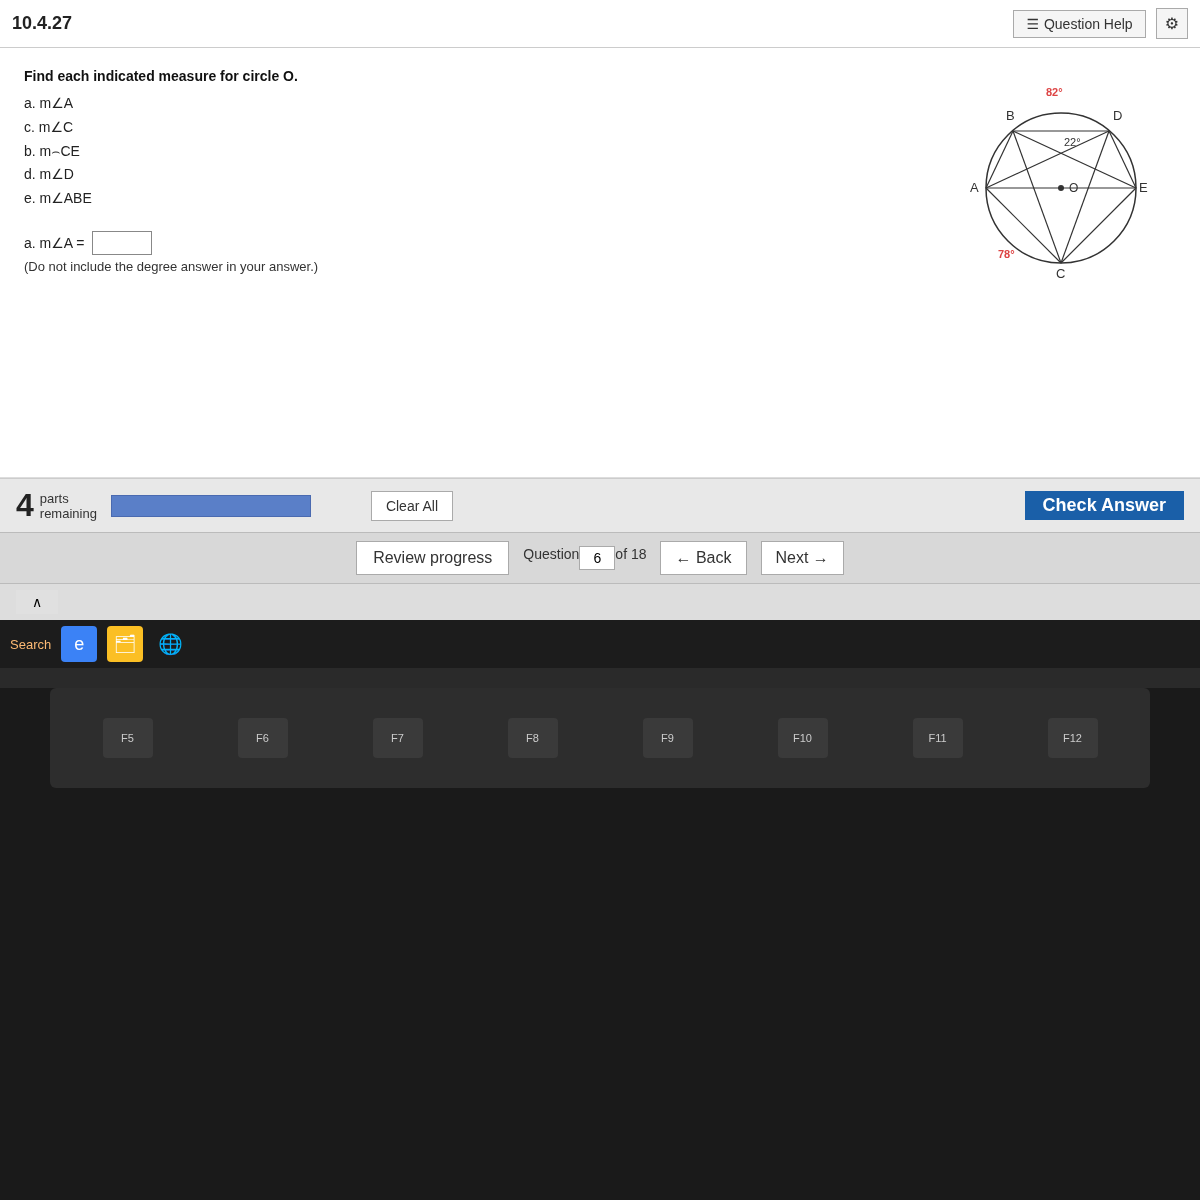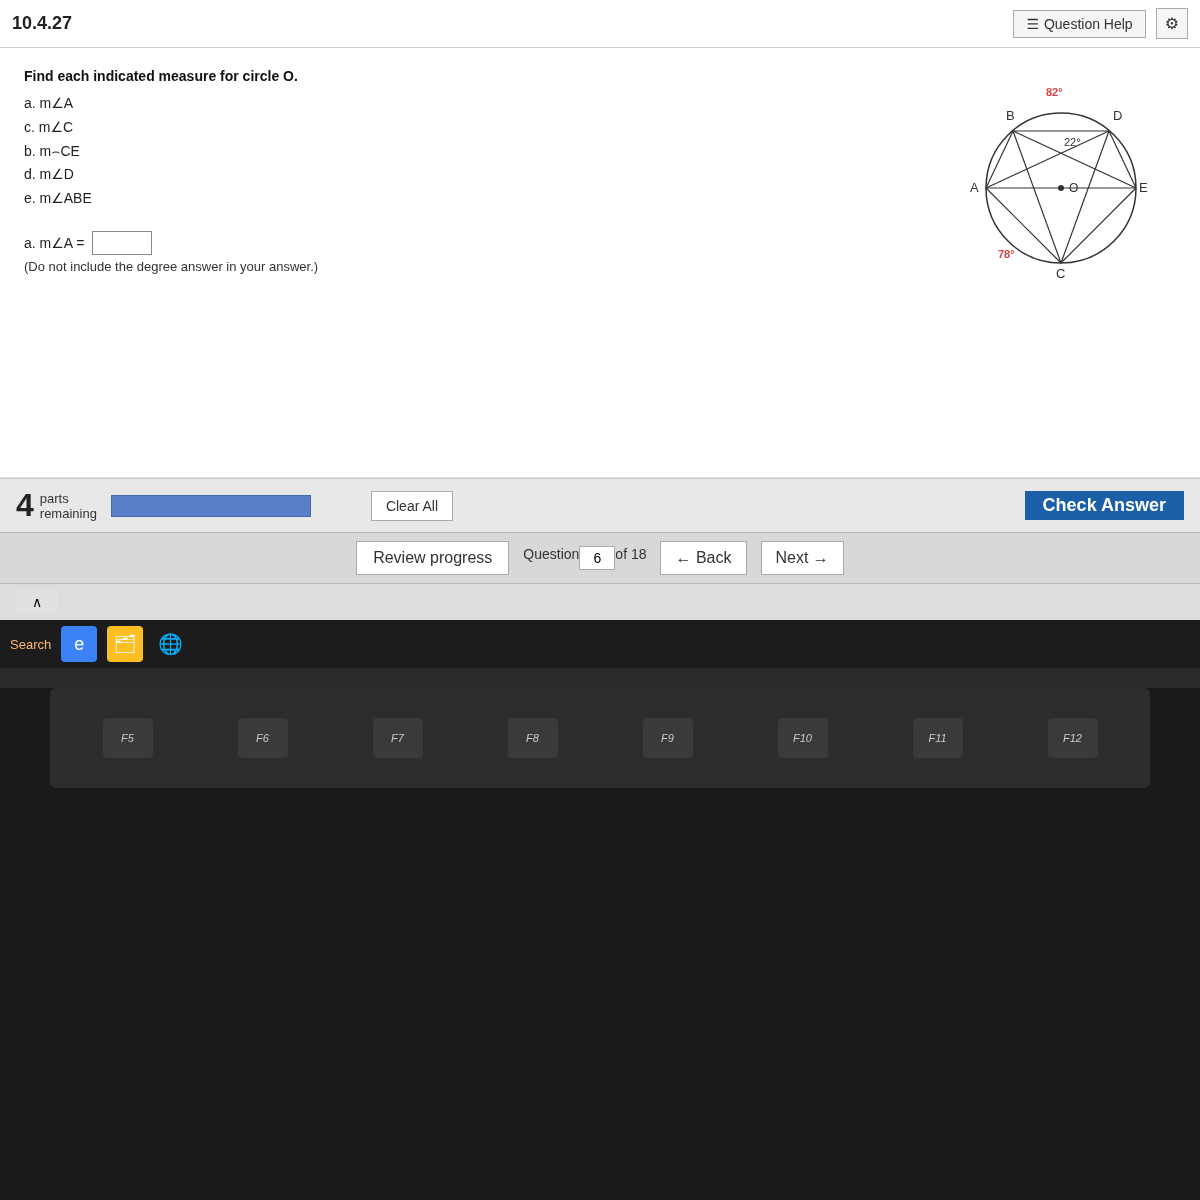--- a/index.html
+++ b/index.html
@@ -354,21 +354,21 @@
 </div>
 
 <div style="background:#1c1c1c; height:48px; display:flex; align-items:center; padding:0 10px; gap:10px; width:1200px;">
   <span style="color:#fdba74; font-size:13px;">Search</span>
   <div style="background:#3b82f6; width:36px;height:36px;border-radius:4px;display:flex;align-items:center;justify-content:center;color:white;font-size:18px;cursor:pointer;">e</div>
   <div style="background:#fbbf24; width:36px;height:36px;border-radius:4px;display:flex;align-items:center;justify-content:center;color:white;font-size:18px;cursor:pointer;">🗂</div>
   <div style="width:36px;height:36px;border-radius:50%;display:flex;align-items:center;justify-content:center;font-size:20px;cursor:pointer;">🌐</div>
 </div>
 
 <div style="background:#1a1a1a; height:530px; position:relative; width:1200px;">
-  <div style="background:#2d2d2d; margin:20px auto; width:1100px; height:100px; border-radius:6px; display:flex; align-items:center; justify-content:space-around; padding:10px;font-style:italic;">
+  <div style="background:#2d2d2d; margin:20px auto; width:1100px; height:100px; border-radius:6px; display:flex; align-items:center; justify-content:space-around; padding:10px;">
     <div class="key">F5</div>
     <div class="key">F6</div>
     <div class="key">F7</div>
     <div class="key">F8</div>
     <div class="key">F9</div>
     <div class="key">F10</div>
     <div class="key">F11</div>
     <div class="key">F12</div>
   </div>
 </div>

